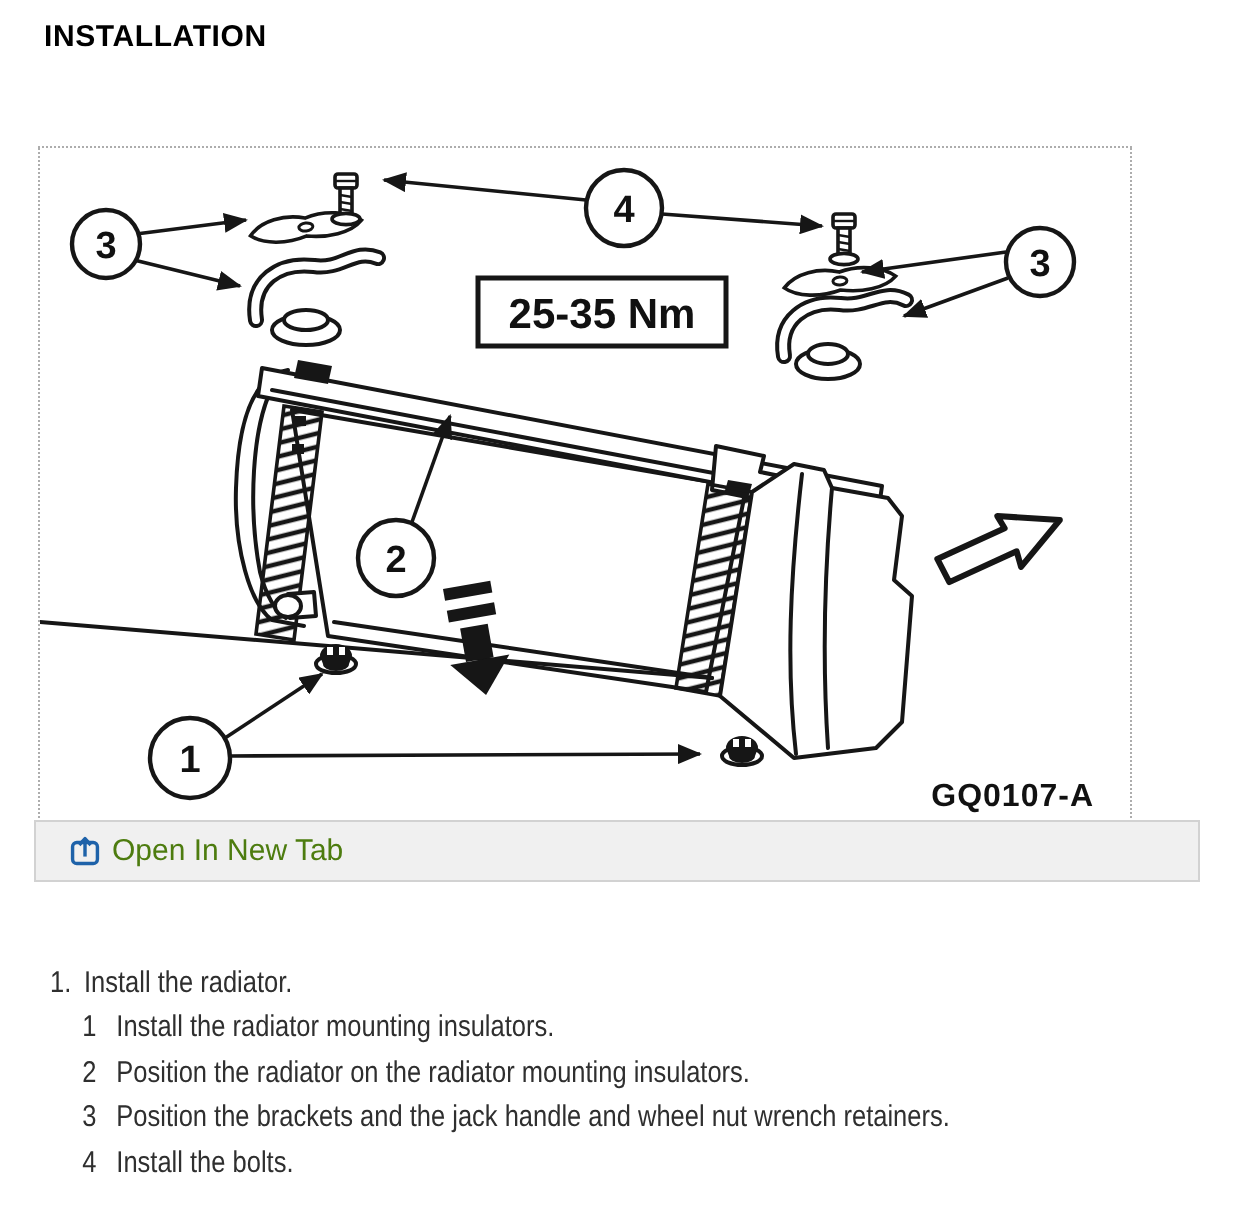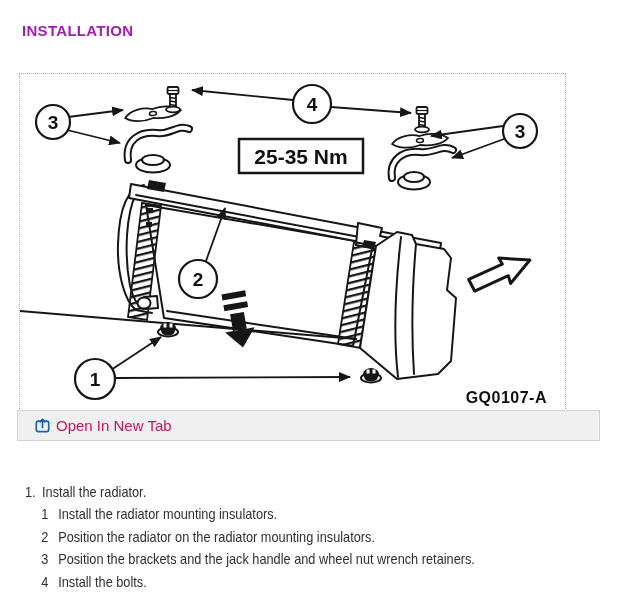--- a/index.html
+++ b/index.html
@@ -1,37 +1,37 @@
 <!DOCTYPE html>
 <html><head>
 <meta charset="utf-8">
 <style>
   html,body{margin:0;padding:0;background:#ffffff;}
   body{
     width:624px;height:613px;position:relative;overflow:hidden;
     font-family:"Liberation Sans",sans-serif;color:#303030;
   }
   .page-heading{
-    position:absolute;left:22px;top:22px;
-    font-size:15px;font-weight:bold;letter-spacing:.3px;color:#a21caf;
+    position:absolute;left:22px;top:10px;
+    font-size:15px;font-weight:bold;letter-spacing:.3px;color:#000000;
   }
   .diagram-box{
     position:absolute;left:19px;top:73px;width:545px;height:336px;
     border:1px dotted #adadad;background:#fff;box-sizing:content-box;
   }
   .diagram-box svg{display:block;}
   .figure-footer{
     position:absolute;left:17px;top:410px;width:583px;height:31px;
     background:#f0f0f0;border:1px solid #d2d2d2;box-sizing:border-box;
     display:flex;align-items:center;justify-content:space-between;
     padding:0 37px 0 17px;
   }
   .flink{
     display:flex;align-items:center;gap:6px;
-    color:#be185d;font-size:15px;text-decoration:none;cursor:pointer;
+    color:#4d7c0f;font-size:15px;text-decoration:none;cursor:pointer;
   }
   .flink svg{flex:0 0 auto;}
   .instructions{
     position:absolute;left:25px;top:481px;width:690px;
     transform:scaleX(.85);transform-origin:left top;
     font-size:15px;line-height:22.4px;color:#2f2f2f;
   }
   .instr-row{display:flex;}
   .instr-row.sub{margin-left:19px;}
   .instr-num{flex:0 0 auto;min-width:13px;margin-right:7px;white-space:pre;}

